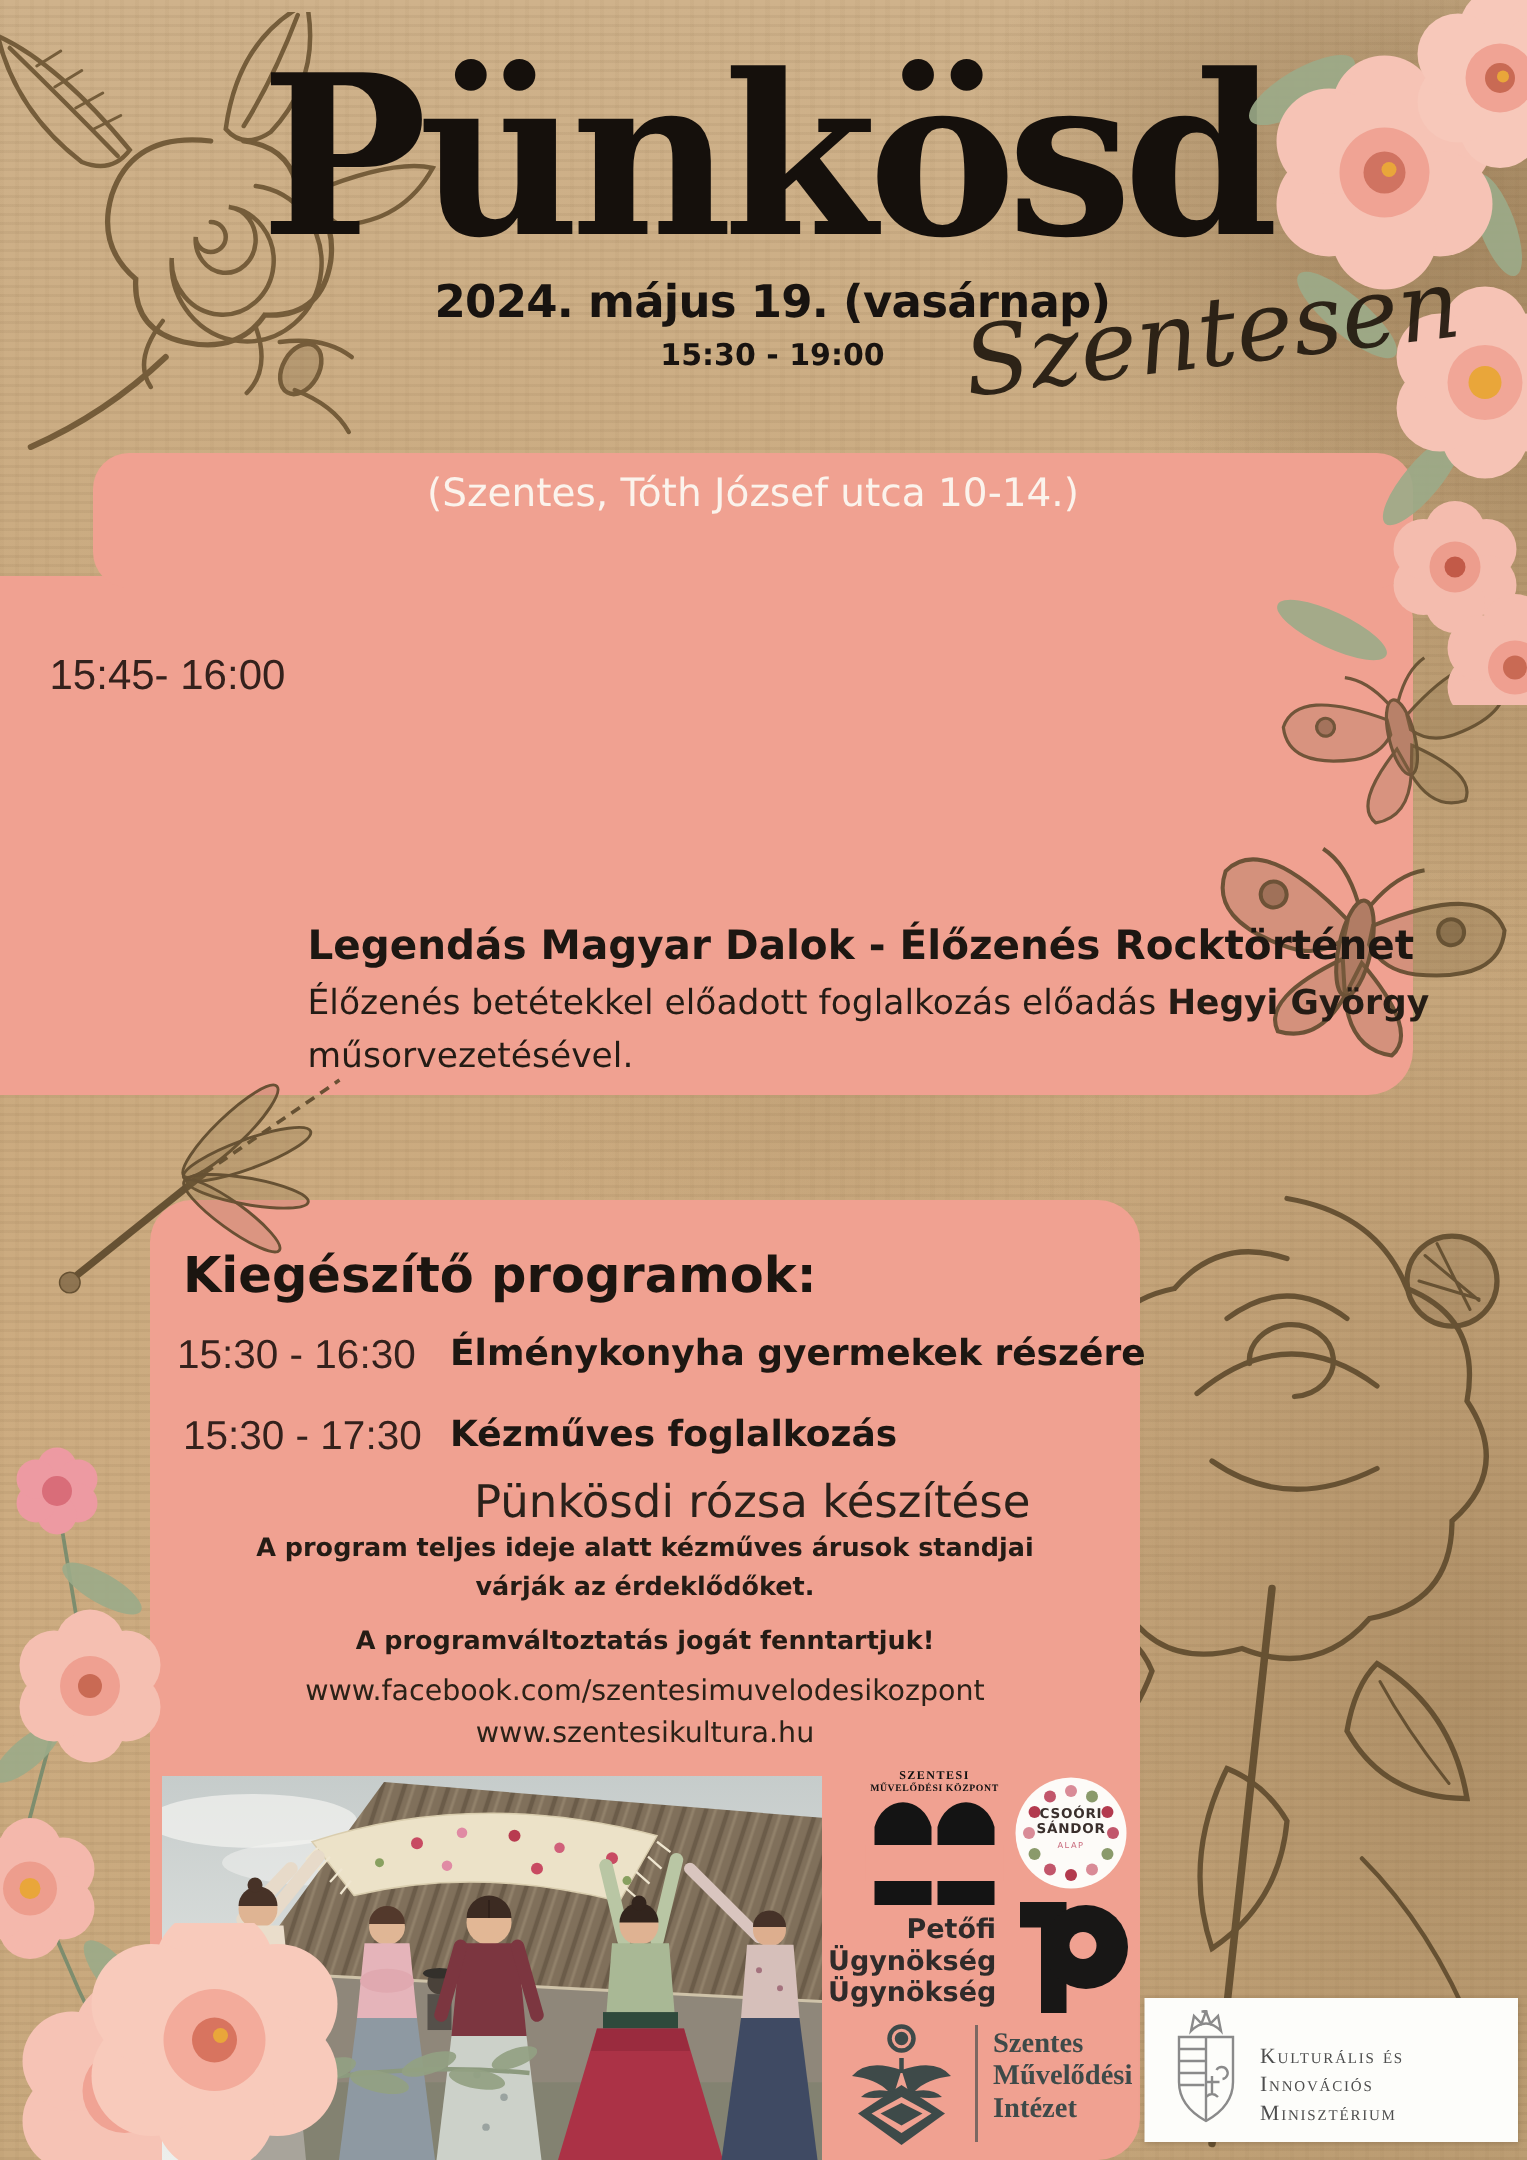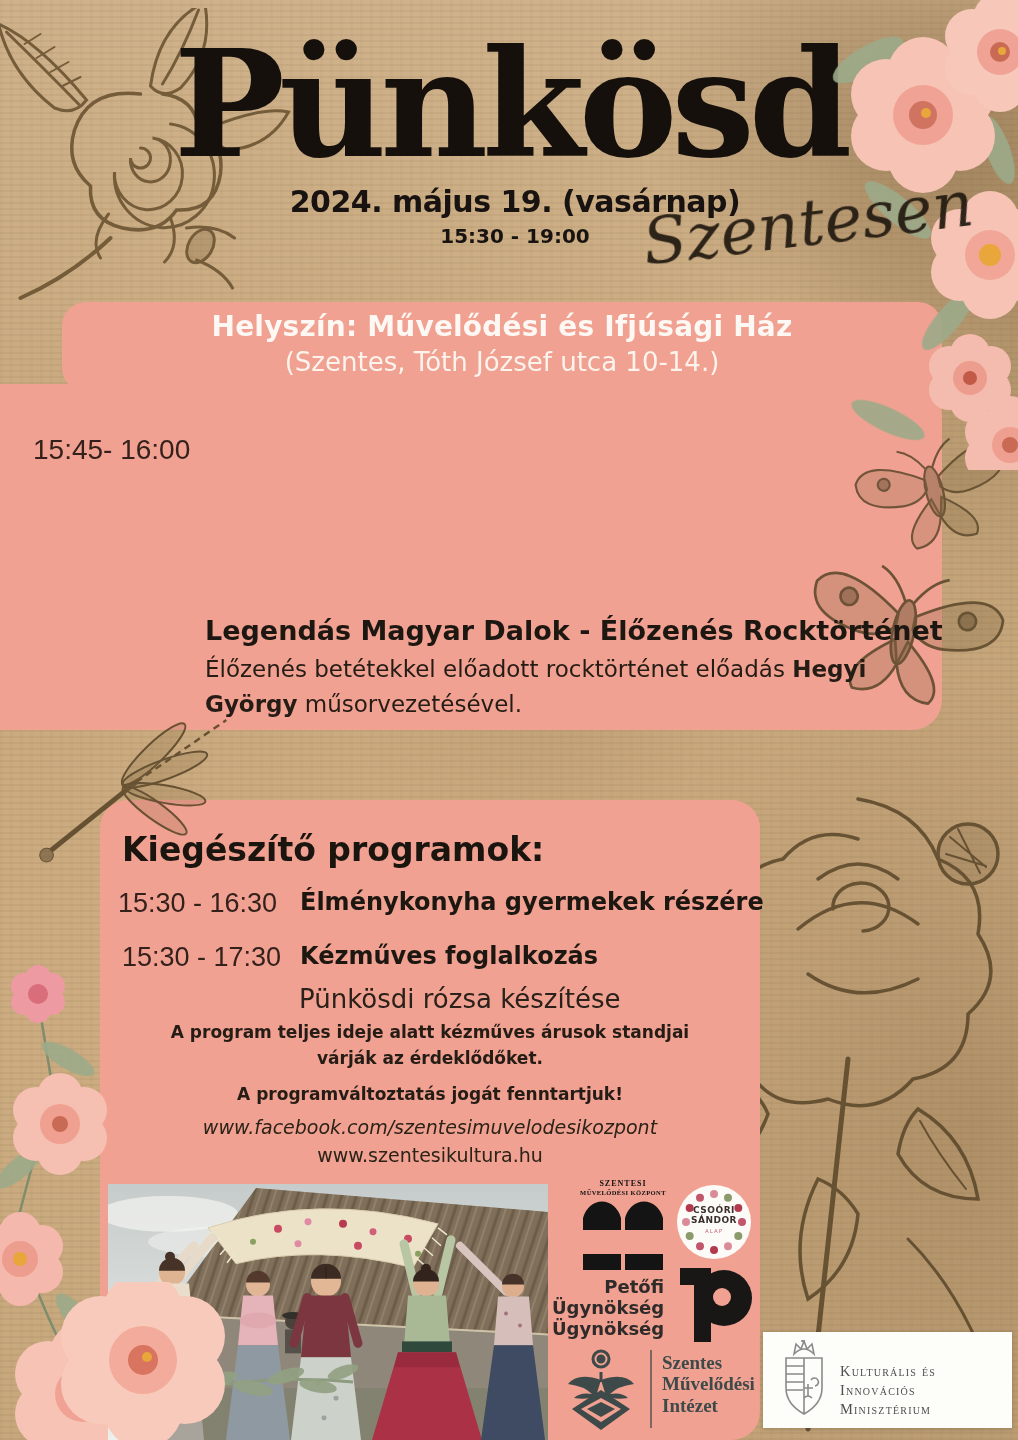--- a/index.html
+++ b/index.html
@@ -40,21 +40,21 @@
   .ptime{font-family:"Liberation Sans",sans-serif;font-size:28px;font-weight:400;color:#34211c;white-space:nowrap;}
   .ptitle{font-size:27px;font-weight:bold;color:#1d1712;line-height:1.42;}
   .pdesc{font-size:23px;color:#241c15;line-height:1.5;margin-top:2px;}
   .pdesc b{font-weight:bold;}
   
   .extra-panel{left:100px;top:800px;width:660px;height:640px;background:#F0A191;
     border-radius:28px;z-index:2;}
   .extra-heading{left:122px;top:830px;z-index:3;font-size:33px;font-weight:bold;color:#1b1510;}
   .etime{font-family:"Liberation Sans",sans-serif;font-size:27px;font-weight:400;color:#34211c;white-space:nowrap;z-index:3;}
   .etitle{font-size:24px;font-weight:bold;color:#1d1712;z-index:3;white-space:nowrap;}
-  .esub{left:299px;top:984px;z-index:3;font-size:26px;color:#2a211a;}
+  .esub{left:316px;top:984px;z-index:3;font-size:30px;color:#2a211a;}
   .note{left:150px;width:560px;text-align:center;z-index:3;font-size:17px;font-weight:bold;color:#241c15;line-height:1.5;}
   .link{left:130px;width:600px;text-align:center;z-index:3;font-size:19px;color:#2b2218;}
   
   .photo{left:108px;top:1184px;width:440px;height:256px;z-index:5;}
   
   .mlogo{left:577px;top:1178px;width:92px;height:98px;z-index:4;}
   .mlogo-text{left:577px;top:1233px;width:92px;z-index:5;text-align:center;color:#111;
     font-family:"Liberation Serif",serif;line-height:1.25;}
   .mlogo-text .l1{font-size:8px;letter-spacing:1px;font-weight:bold;}
   .mlogo-text .l2{font-size:6.5px;letter-spacing:.4px;font-weight:bold;}
@@ -285,56 +285,55 @@
         <circle r="12" fill="#d07361"></circle>
       </g>
   </svg>
 
   <h1 class="abs title" style="margin:0;text-align:center;">Pünkösd</h1>
   <div class="abs script">Szentesen</div>
   <div class="abs date-line">2024. május 19. (vasárnap)</div>
   <div class="abs time-line">15:30 - 19:00</div>
 
   <div class="abs venue-banner">
-    <div class="venue-l1">Helyszín: Művelődési és Ifjúsági Ház</div>
     <div class="venue-l2">(Szentes, Tóth József utca 10-14.)</div>
   </div>
 
   <div class="abs program-panel"></div>
 
   <div class="abs prow" style="left:33px;top:398px;">
     <span class="ptime abs" style="left:0;top:0;margin-top:36px;">15:45- 16:00</span>
   </div>
   <div class="abs ptitle" style="left:205px;top:398px;width:740px;">Daloljunk együtt! - Népdaléneklés a Tilinkó Népdalkörrel</div>
 
   <div class="abs ptime" style="left:33px;top:458px;">16:00-17:00</div>
   <div class="abs ptitle" style="left:205px;top:458px;width:740px;">Táncház a Jövőnkért Néptáncegyüttessel</div>
 
   <div class="abs ptime" style="left:33px;top:520px;">16:45- 17:00</div>
   <div class="abs ptitle" style="left:205px;top:520px;width:620px;">Pünkösdi hagyományok felelevenítése a Jövőnkért Néptáncegyüttessel és a Róna Bandával</div>
 
   <div class="abs ptime" style="left:33px;top:612px;">17:00- 19:00</div>
   <div class="abs" style="left:205px;top:612px;width:760px;z-index:3;">
     <div class="ptitle">Legendás Magyar Dalok - Élőzenés Rocktörténet</div>
-    <div class="pdesc"><span>Élőzenés betétekkel előadott rocktörténet előadás </span><b>Hegyi György</b><span> műsorvezetésével.</span></div>
+    <div class="pdesc"><span>Élőzenés betétekkel előadott foglalkozás előadás </span><b>Hegyi György</b><span> műsorvezetésével.</span></div>
   </div>
 
   <div class="abs extra-panel"></div>
   <div class="abs extra-heading">Kiegészítő programok:</div>
 
   <div class="abs etime" style="left:118px;top:888px;">15:30 - 16:30</div>
   <div class="abs etitle" style="left:300px;top:888px;">Élménykonyha gyermekek részére</div>
 
   <div class="abs etime" style="left:122px;top:942px;">15:30 - 17:30</div>
   <div class="abs etitle" style="left:300px;top:942px;">Kézműves foglalkozás</div>
   <div class="abs esub">Pünkösdi rózsa készítése</div>
 
   <div class="abs note" style="top:1020px;">A program teljes ideje alatt kézműves árusok standjai várják az érdeklődőket.</div>
   <div class="abs note" style="top:1082px;">A programváltoztatás jogát fenntartjuk!</div>
-  <div class="abs link" style="top:1116px;font-style:italic;">www.facebook.com/szentesimuvelodesikozpont</div>
+  <div class="abs link" style="top:1116px;">www.facebook.com/szentesimuvelodesikozpont</div>
   <div class="abs link" style="top:1144px;">www.szentesikultura.hu</div>
 
   <svg class="photo abs" viewBox="0 0 440 257" preserveAspectRatio="none">
     <defs>
       <linearGradient id="sky" x1="0" y1="0" x2="0" y2="1">
         <stop offset="0" stop-color="#c6cccb"></stop>
           <stop offset="1" stop-color="#edefec"></stop>
       </linearGradient>
       <pattern id="thatch" patternUnits="userSpaceOnUse" width="14" height="14" patternTransform="rotate(18)">
         <rect width="14" height="14" fill="#80705b"></rect>

